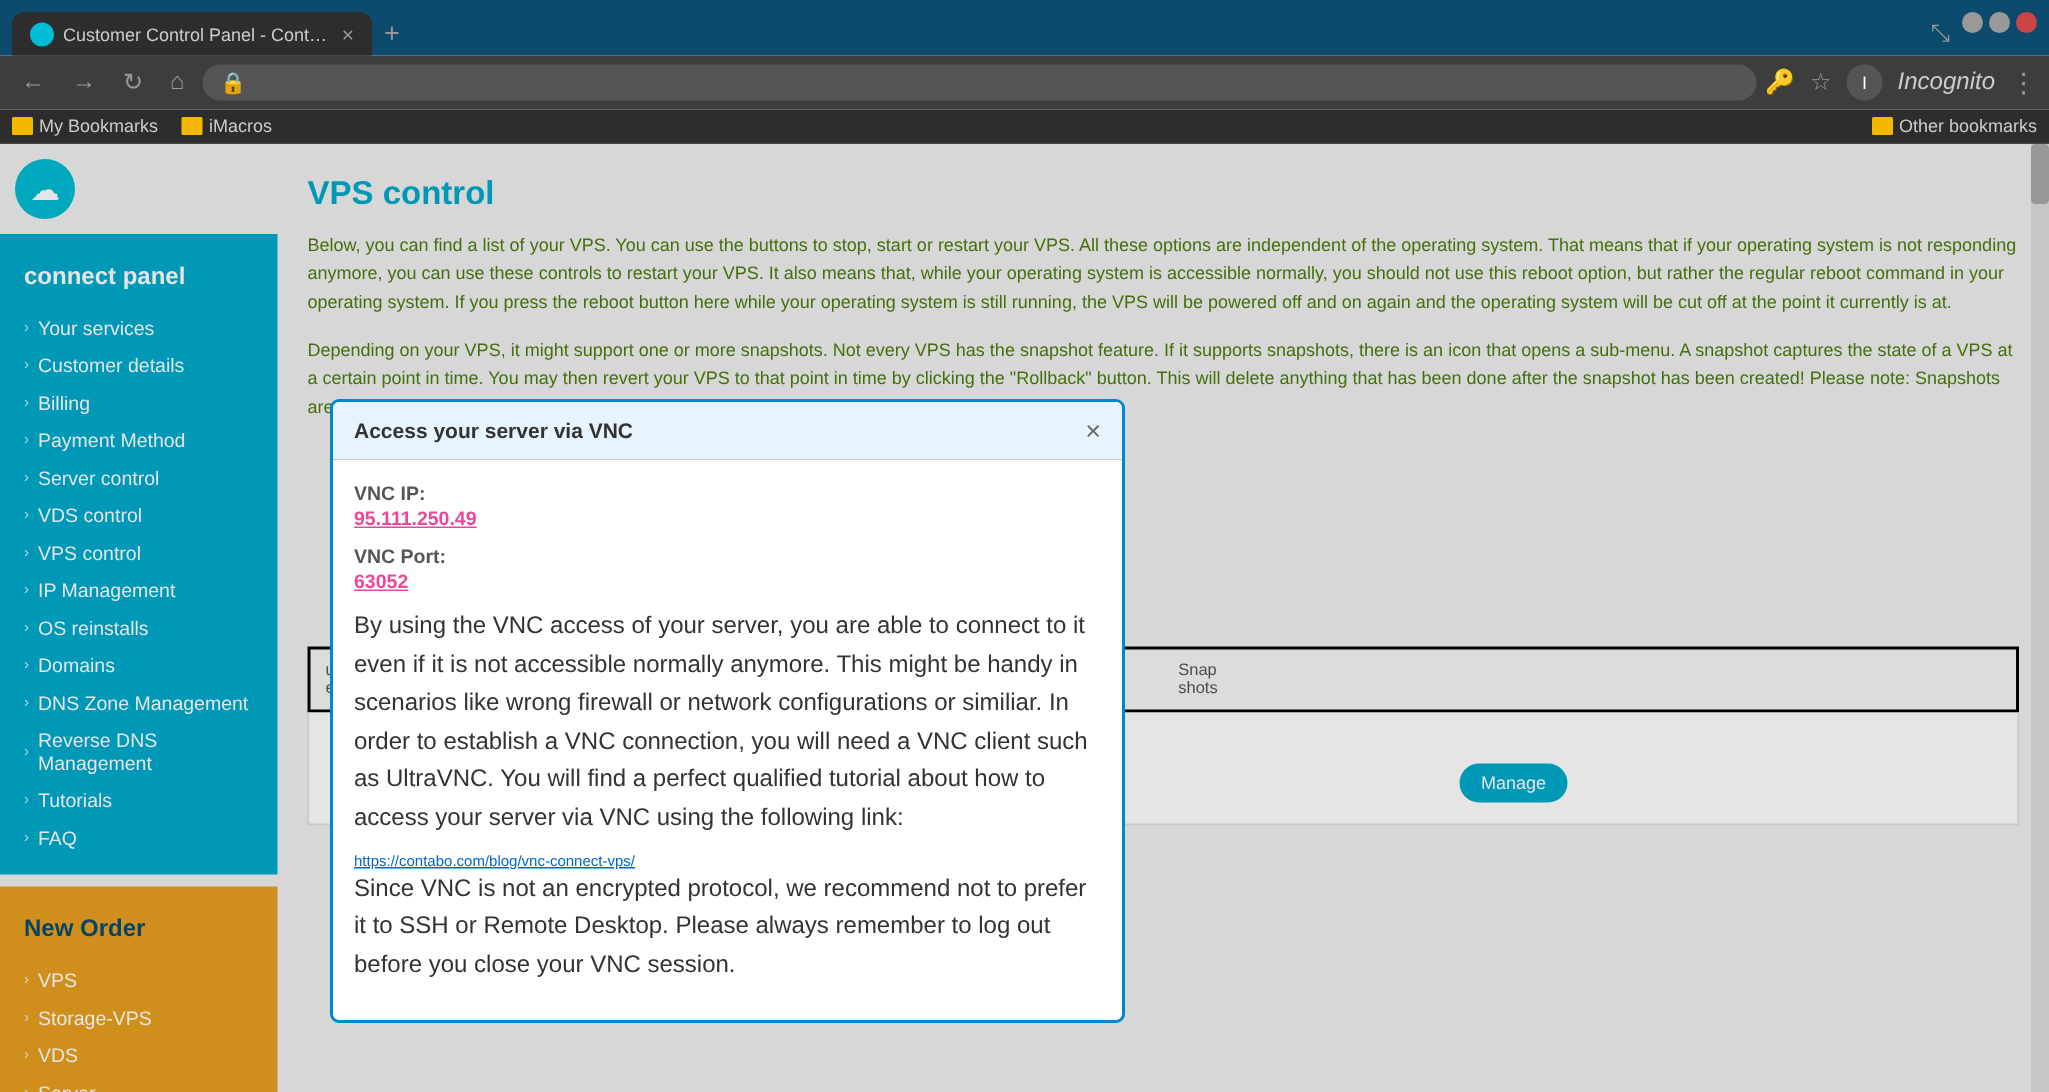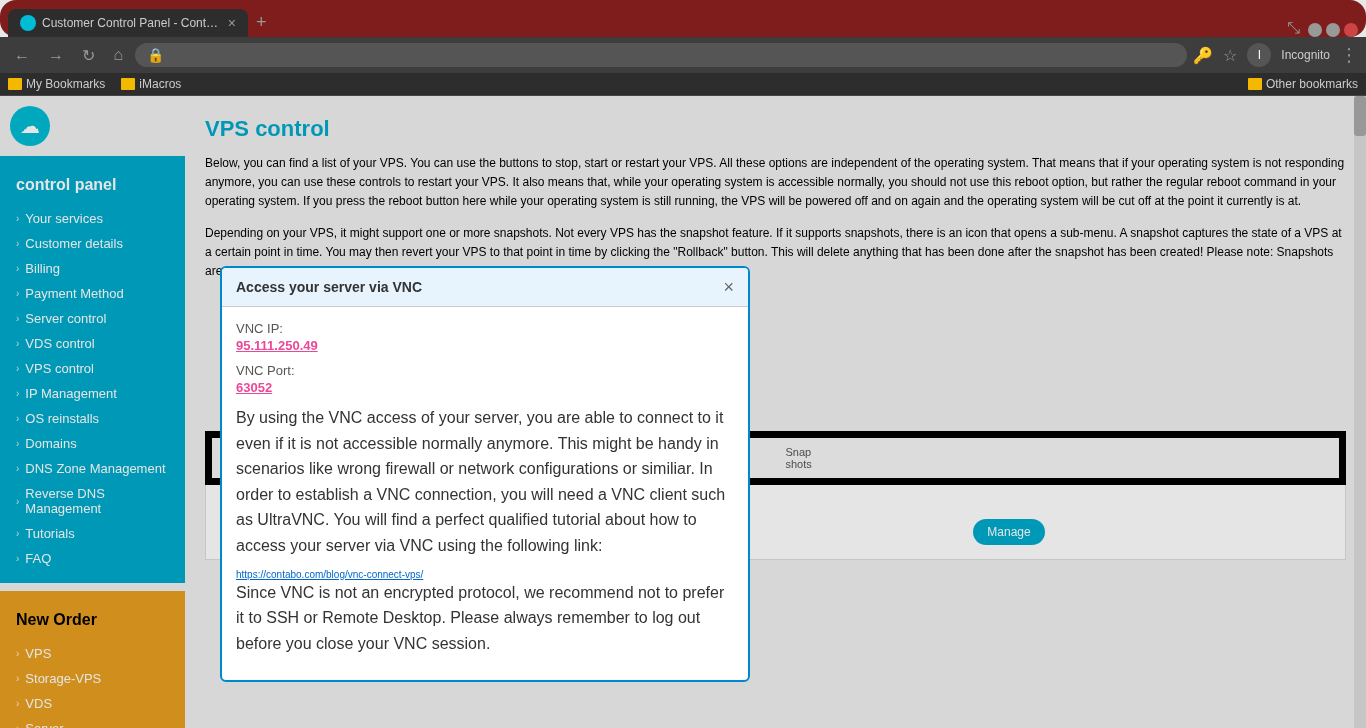--- a/index.html
+++ b/index.html
@@ -1,17 +1,17 @@
 <!DOCTYPE html>
 <html><head>
   <meta charset="utf-8">
   <style>
     * { margin: 0; padding: 0; box-sizing: border-box; }
     body { font-family: Arial, sans-serif; font-size: 13px; background: #e8e8e8; overflow: hidden; }
-    .tab-bar { display: flex; align-items: flex-end; padding: 8px 8px 0; background: #7f1d1d; border-radius: 16px; }
+    .tab-bar { display: flex; padding: 8px 8px 0; background: #0c4a6e; }
     .tab { display: flex; align-items: center; background: #2d2d2d; color: #ccc; padding: 6px 12px; border-radius: 8px 8px 0 0; font-size: 12px; min-width: 200px; max-width: 240px; gap: 6px; }
     .tab-icon { width: 16px; height: 16px; border-radius: 50%; background: #00bcd4; flex-shrink: 0; }
     .tab-title { flex: 1; overflow: hidden; text-overflow: ellipsis; white-space: nowrap; }
     .tab-close { color: #999; cursor: pointer; font-size: 14px; }
     .tab-new { background: none; color: #999; font-size: 18px; padding: 4px 8px; cursor: pointer; border: none; }
     .tab-actions { margin-left: auto; display: flex; align-items: center; gap: 8px; }
     .tab-action-btn { color: #999; font-size: 16px; cursor: pointer; }
     .window-controls { display: flex; gap: 4px; }
     .win-btn { width: 14px; height: 14px; border-radius: 50%; cursor: pointer; font-size: 10px; display: flex; align-items: center; justify-content: center; color: transparent; }
 
@@ -34,36 +34,36 @@
     
     .sidebar { width: 185px; flex-shrink: 0; }
     .sidebar-header-area { padding: 10px; display: flex; align-items: center; gap: 8px; }
     .sidebar-logo { width: 40px; height: 40px; border-radius: 50%; background: #00bcd4; display: flex; align-items: center; justify-content: center; color: white; font-size: 18px; }
     .control-panel-box { background: #00aacc; padding: 12px 0; }
     .control-panel-title { color: white; font-size: 16px; font-weight: bold; padding: 8px 16px 12px; }
     .sidebar-nav-item { display: flex; align-items: center; gap: 6px; color: white; padding: 5px 16px; font-size: 13px; cursor: pointer; }
     .sidebar-chevron { font-size: 10px; color: rgba(255,255,255,0.8); }
 
     .new-order-box { background: #e8a020; padding: 12px 0; margin-top: 8px; }
-    .new-order-title { color: #000000; font-size: 16px; font-weight: bold; padding: 8px 16px 12px; }
+    .new-order-title { color: #0c4a6e; font-size: 16px; font-weight: bold; padding: 8px 16px 12px; }
     .new-order-item { display: flex; align-items: center; gap: 6px; color: white; padding: 5px 16px; font-size: 13px; cursor: pointer; }
 
     
     .main-content { flex: 1; padding: 20px; overflow-y: auto; }
     .page-title { color: #00aacc; font-size: 22px; font-weight: bold; margin-bottom: 12px; }
-    .main-desc { color: #000000; font-size: 12px; line-height: 1.6; margin-bottom: 12px; }
+    .main-desc { color: #4d7c0f; font-size: 12px; line-height: 1.6; margin-bottom: 12px; }
 
     
     .dialog-overlay { position: absolute; top: 0; left: 0; right: 0; bottom: 0; background: rgba(0,0,0,0.3); display: flex; align-items: center; justify-content: center; z-index: 100; }
     .dialog { background: white; border: 2px solid #0088cc; border-radius: 6px; width: 530px; min-height: 250px; position: absolute; top: 160px; left: 400px; }
     .dialog-header { background: #e8f4fd; border-bottom: 1px solid #ccc; padding: 10px 14px; display: flex; align-items: center; justify-content: space-between; border-radius: 4px 4px 0 0; }
     .dialog-title { color: #333; font-size: 14px; font-weight: bold; }
     .dialog-close { color: #666; cursor: pointer; font-size: 18px; line-height: 1; }
     .dialog-body { padding: 14px; }
-    .vnc-label { color: #555; font-size: 13px; font-weight: normal; margin-bottom: 2px; }
+    .vnc-label { color: #555; font-size: 13px; font-weight: bold; margin-bottom: 2px; }
     .vnc-value { color: #ec4899; font-size: 13px; text-decoration: underline; margin-bottom: 10px; font-weight: bold; }
     .dialog-text { color: #333; font-size: 16px; line-height: 1.6; margin-bottom: 10px; }
     .dialog-link { color: #0066cc; font-size: 10px; text-decoration: underline; display: block; margin-bottom: 0; }
 
     
     .table-area { margin-top: 10px; }
     .table-cell { padding: 8px 10px; font-size: 12px; color: #555; flex: 1; }
     .table-row { display: flex; background: white; border: 1px solid #ddd; border-top: none; align-items: center; }
     .server-icon { width: 50px; height: 40px; background: #888; border-radius: 3px; display: flex; align-items: center; justify-content: center; }
     .manage-btn { background: #00aacc; color: white; border: none; padding: 6px 14px; border-radius: 13px; cursor: pointer; font-size: 12px; margin-top: 20px; }
@@ -100,21 +100,21 @@
     <button class="nav-btn">→</button>
     <button class="nav-btn">↻</button>
     <button class="nav-btn">⌂</button>
     <div class="address-bar">
       <span class="address-icon">🔒</span>
     </div>
     <div class="nav-icons">
       <span style="color:#999;font-size:16px;">🔑</span>
       <span style="color:#999;font-size:16px;">☆</span>
       <span style="background:#555;color:white;border-radius:50%;width:24px;height:24px;display:flex;align-items:center;justify-content:center;font-size:12px;">I</span>
-      <span style="color:#ccc;font-size:12px;">Incognito</span>
+      <span style="color:#ccc;font-size:16px;font-style:italic;">Incognito</span>
       <span style="color:#999;font-size:18px;">⋮</span>
     </div>
   </div>
 
   <div class="bookmarks-bar">
     <div class="bookmark-item">
       <div class="bookmark-folder"></div>
       <span>My Bookmarks</span>
     </div>
     <div class="bookmark-item">
@@ -132,21 +132,21 @@
 
 <div class="page" style="position:relative;">
 
   <div class="sidebar">
     <div class="sidebar-header-area">
       <div class="sidebar-logo">
         <span style="color:white;font-size:20px;">☁</span>
       </div>
     </div>
     <div class="control-panel-box">
-      <div class="control-panel-title">control panel</div>
+      <div class="control-panel-title">connect panel</div>
       <div class="sidebar-nav-item">
         <span class="sidebar-chevron">›</span>
         <span>Your services</span>
       </div>
       <div class="sidebar-nav-item">
         <span class="sidebar-chevron">›</span>
         <span>Customer details</span>
       </div>
       <div class="sidebar-nav-item">
         <span class="sidebar-chevron">›</span>
@@ -219,21 +219,21 @@
 
     </div>
   </div>
 
   <div class="main-content">
     <h1 class="page-title">VPS control</h1>
     <p class="main-desc">Below, you can find a list of your VPS. You can use the buttons to stop, start or restart your VPS. All these options are independent of the operating system. That means that if your operating system is not responding anymore, you can use these controls to restart your VPS. It also means that, while your operating system is accessible normally, you should not use this reboot option, but rather the regular reboot command in your operating system. If you press the reboot button here while your operating system is still running, the VPS will be powered off and on again and the operating system will be cut off at the point it currently is at.</p>
     <p class="main-desc">Depending on your VPS, it might support one or more snapshots. Not every VPS has the snapshot feature. If it supports snapshots, there is an icon that opens a sub-menu. A snapshot captures the state of a VPS at a certain point in time. You may then revert your VPS to that point in time by clicking the "Rollback" button. This will delete anything that has been done after the snapshot has been created! Please note: Snapshots are no subs</p>
 
     <div class="table-area" style="margin-top:150px;">
-      <div class="table-row" style="background:#f5f5f5;border:7px solid #000000;">
+      <div class="table-row" style="background:#f5f5f5;border:2px solid #000000;">
         <div class="table-cell" style="min-width:40px;font-size:11px;white-space:pre;">ue
 em</div>
         <div class="table-cell" style="min-width:60px;font-size:11px;white-space:pre;">Snap
 shots</div>
       </div>
       <div class="table-row" style="border:1px solid #ddd;border-top:none;padding:6px;">
         <div class="table-cell">
           <div class="server-icon">
             <span style="color:white;font-size:20px;">🖥</span>
           </div>

